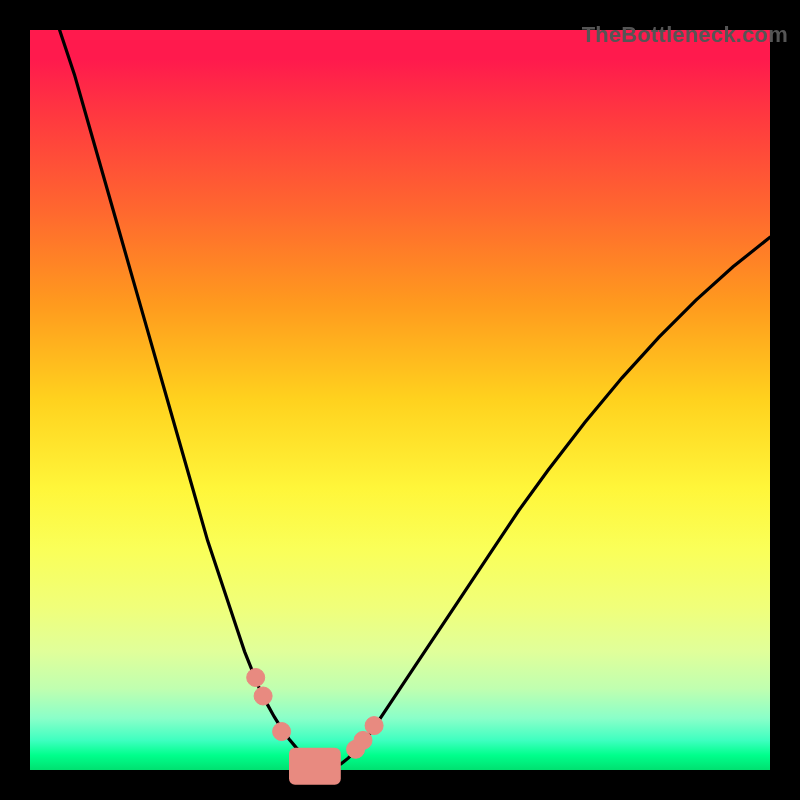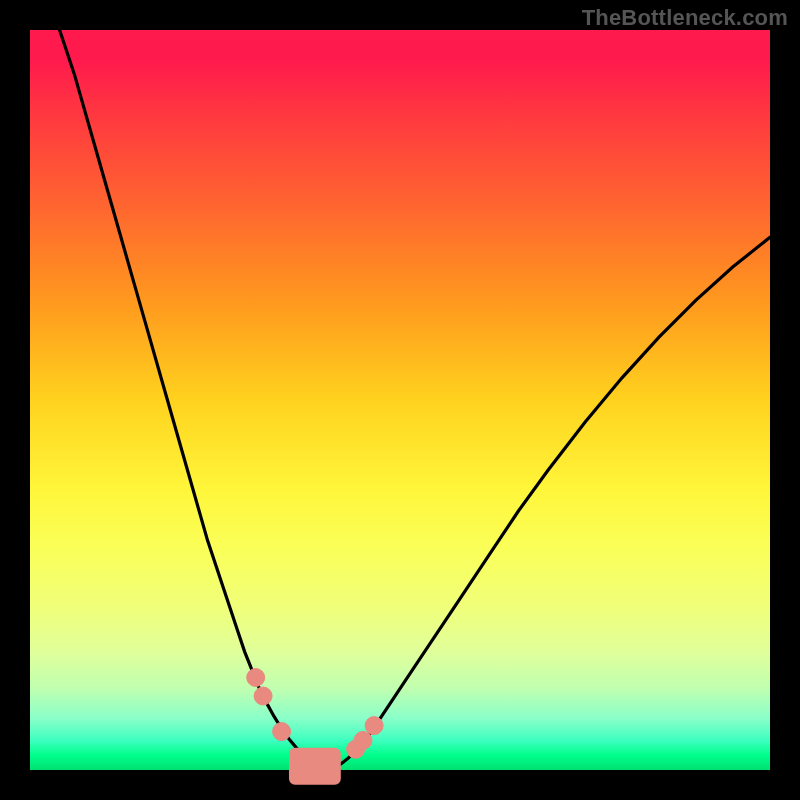--- a/index.html
+++ b/index.html
@@ -33,21 +33,21 @@
       #8affc9 93%,
       #3effc0 96%,
       #00ff8c 98%,
       #00e070 100%
     );
   }
 
   
   .watermark {
     position: absolute;
-    top: 5px;
+    top: 22px;
     right: 12px;
     font-size: 22px;
     font-weight: 600;
     color: #555;
     letter-spacing: 0.2px;
     user-select: none;
   }
 
   
   svg.curves {

